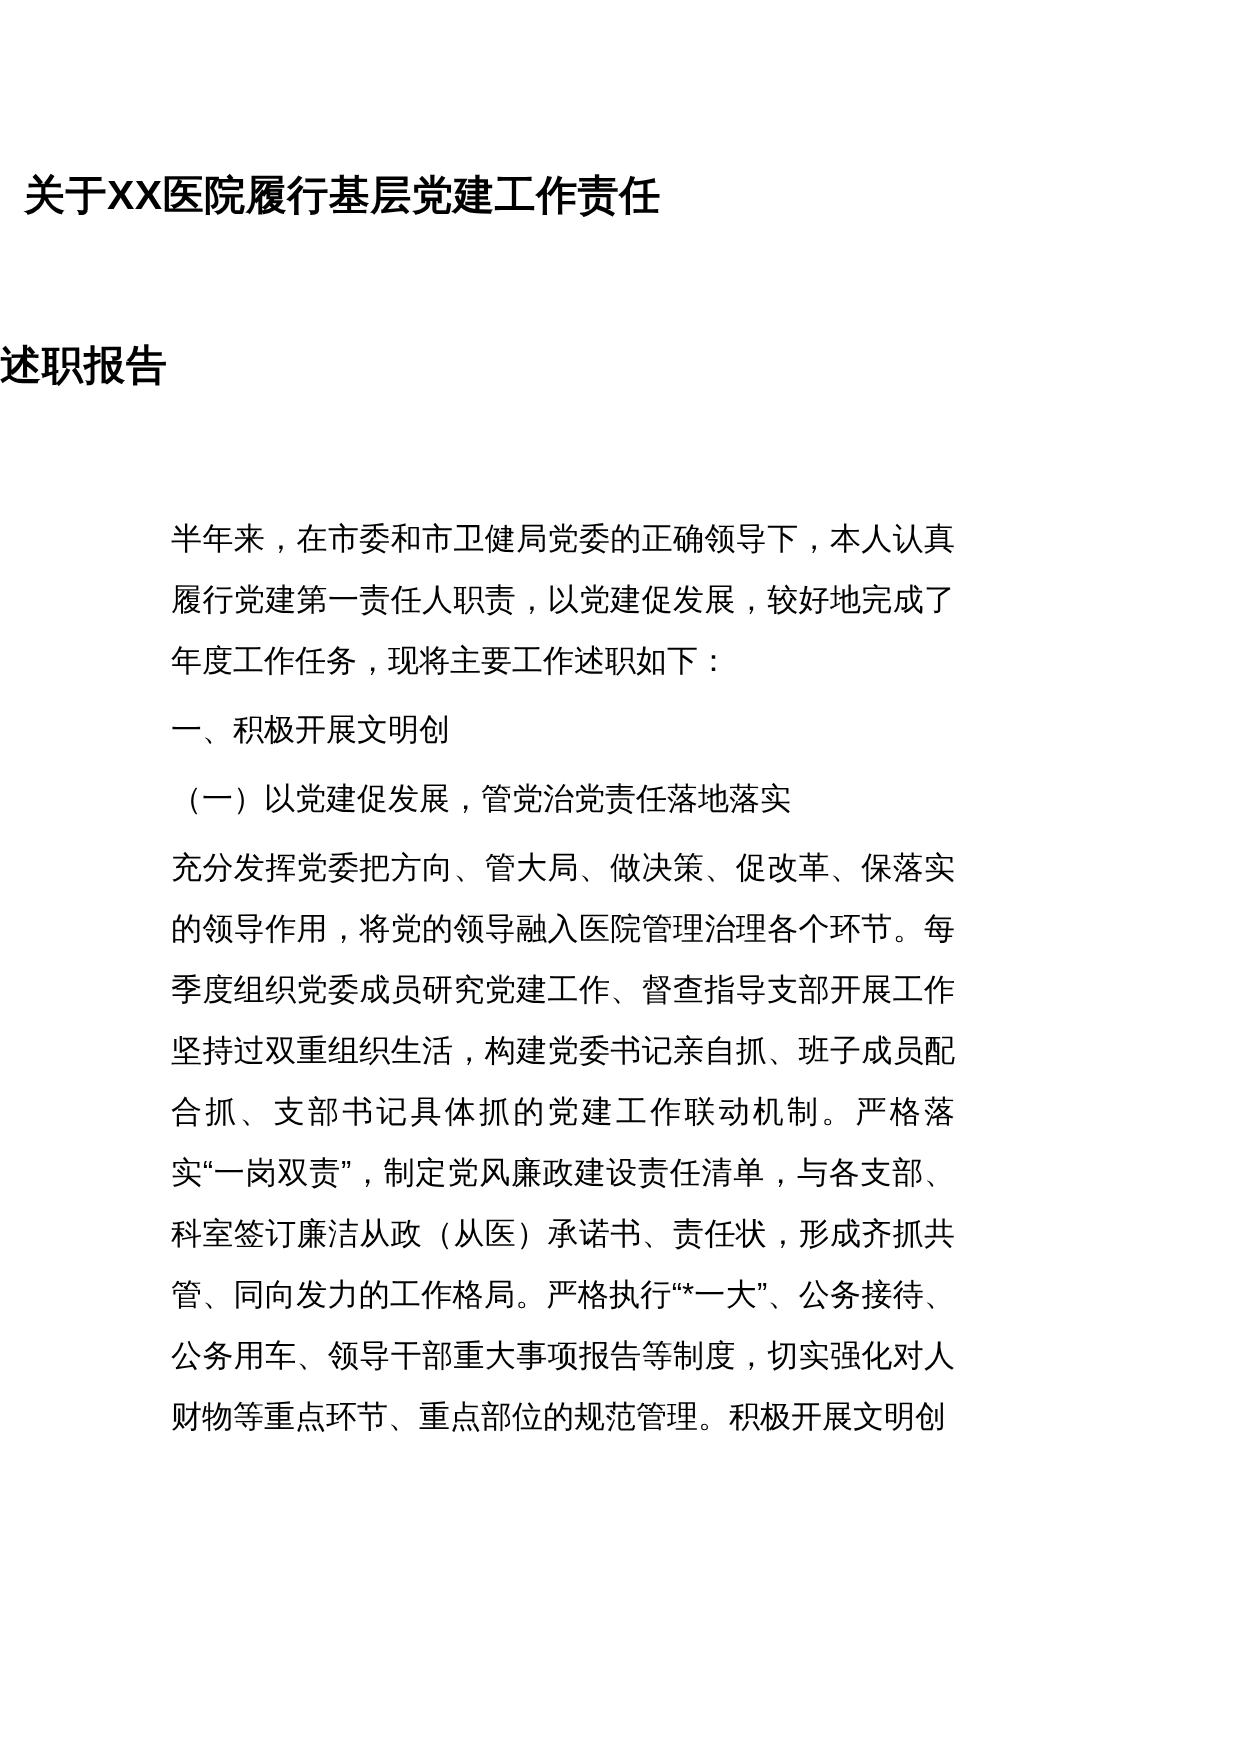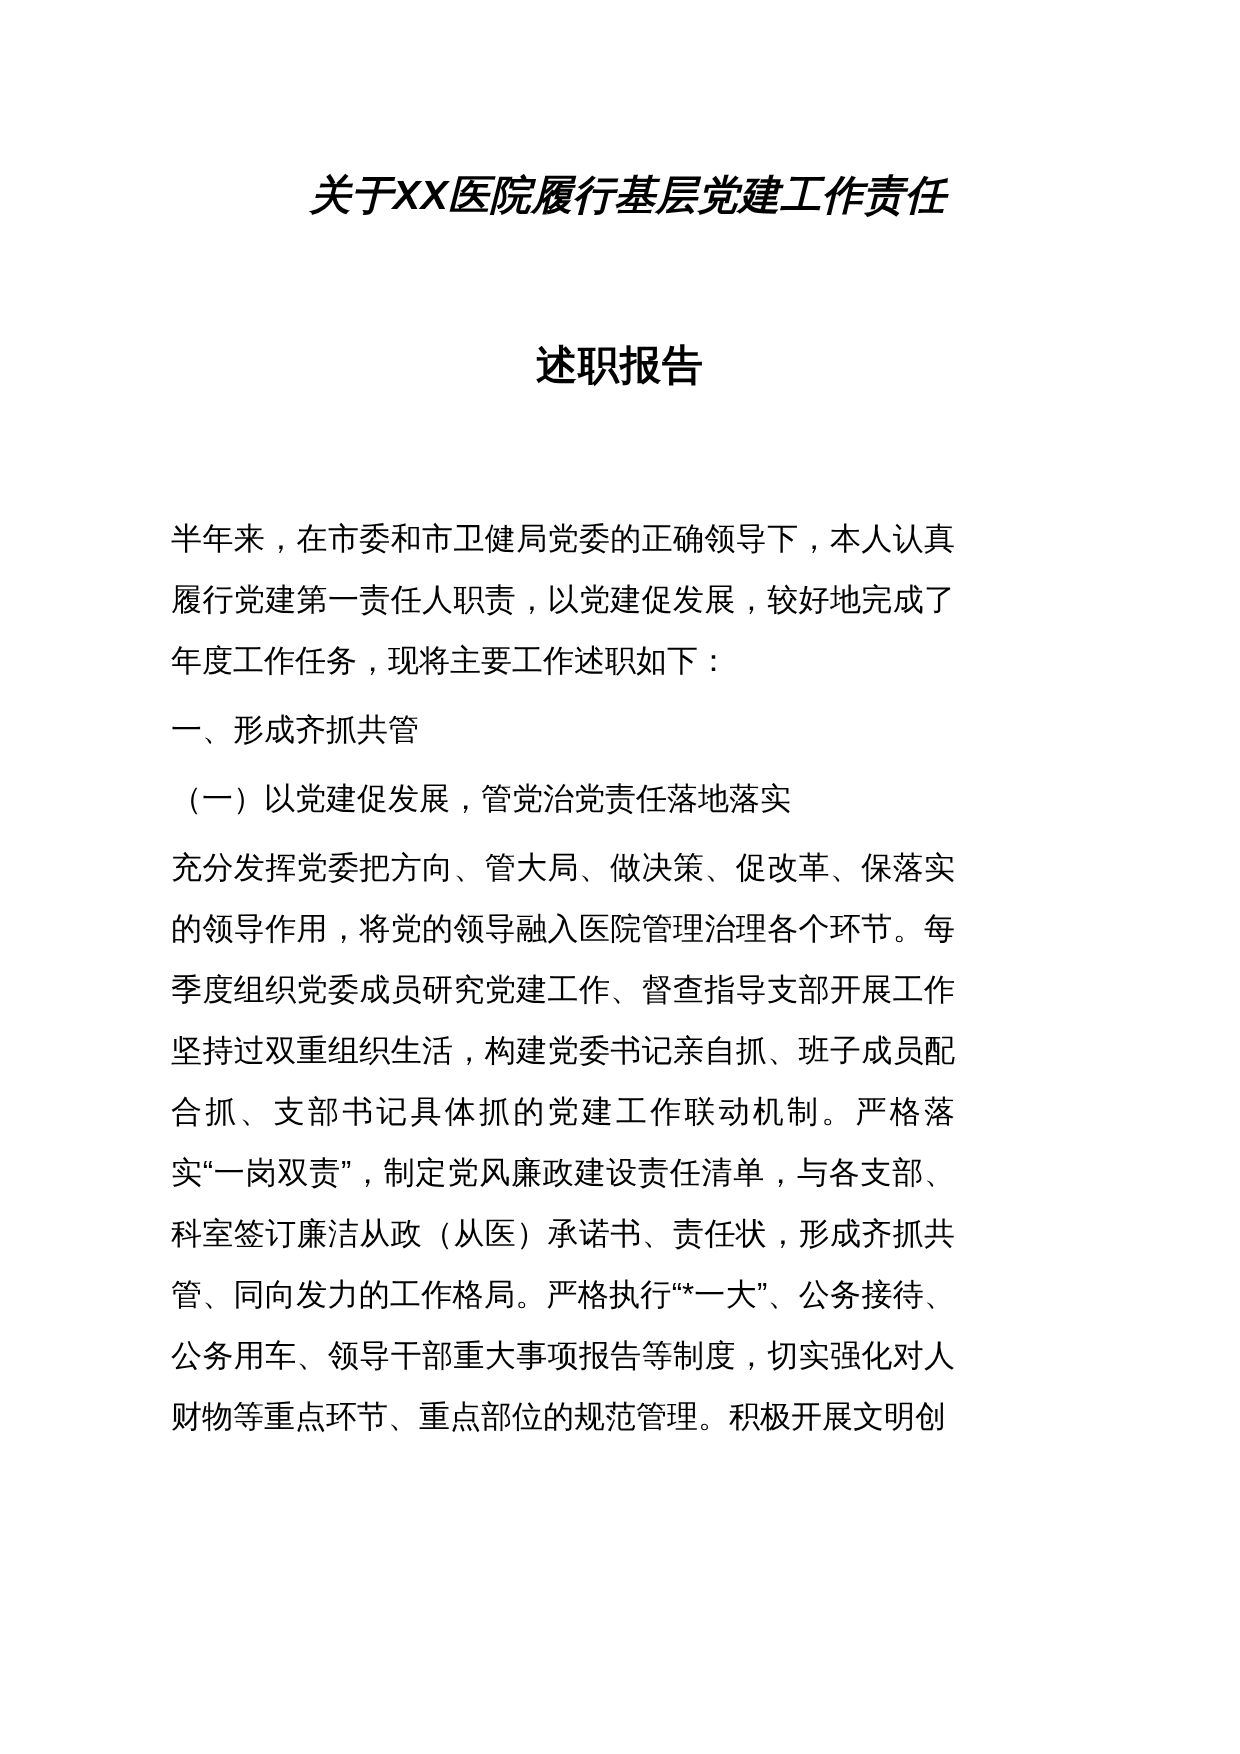--- a/index.html
+++ b/index.html
@@ -19,36 +19,35 @@
     width: 1240px;
     height: 1754px;
     background: #ffffff;
     box-sizing: border-box;
   }
   .doc-title {
     position: absolute;
     left: 0;
     right: 0;
     top: 168px;
-    text-align: center;
+    text-align: left;
     font-size: 41px;
     font-weight: bold;
     letter-spacing: 0.5px;
     line-height: 1.35;
-    padding-left: 40px;
+    padding-left: 24px;
     padding-right: 24px;
     box-sizing: border-box;
-    font-style: italic;
   }
   .doc-subtitle {
     position: absolute;
     left: 0;
     right: 0;
     top: 338px;
-    text-align: center;
+    text-align: left;
     font-size: 41px;
     font-weight: bold;
     letter-spacing: 1px;
     line-height: 1.35;
   }
   .body-block {
     position: absolute;
     left: 163px;
     top: 500px;
     width: 800px;
@@ -73,21 +72,21 @@
 <div class="page">
 
   <div class="doc-title">关于XX医院履行基层党建工作责任</div>
 
   <div class="doc-subtitle">述职报告</div>
 
   <div class="body-block">
 
     <p class="para lead">半年来，在市委和市卫健局党委的正确领导下，本人认真履行党建第一责任人职责，以党建促发展，较好地完成了年度工作任务，现将主要工作述职如下：</p>
 
-    <p class="para">一、形成齐抓共管</p>
+    <p class="para">一、积极开展文明创</p>
 
     <p class="para">（一）以党建促发展，管党治党责任落地落实</p>
 
     <p class="para">充分发挥党委把方向、管大局、做决策、促改革、保落实的领导作用，将党的领导融入医院管理治理各个环节。每季度组织党委成员研究党建工作、督查指导支部开展工作坚持过双重组织生活，构建党委书记亲自抓、班子成员配合抓、支部书记具体抓的党建工作联动机制。严格落实“一岗双责”，制定党风廉政建设责任清单，与各支部、科室签订廉洁从政（从医）承诺书、责任状，形成齐抓共管、同向发力的工作格局。严格执行“*一大”、公务接待、公务用车、领导干部重大事项报告等制度，切实强化对人财物等重点环节、重点部位的规范管理。积极开展文明创</p>
 
   </div>
 
 </div>
 
 </body></html>

